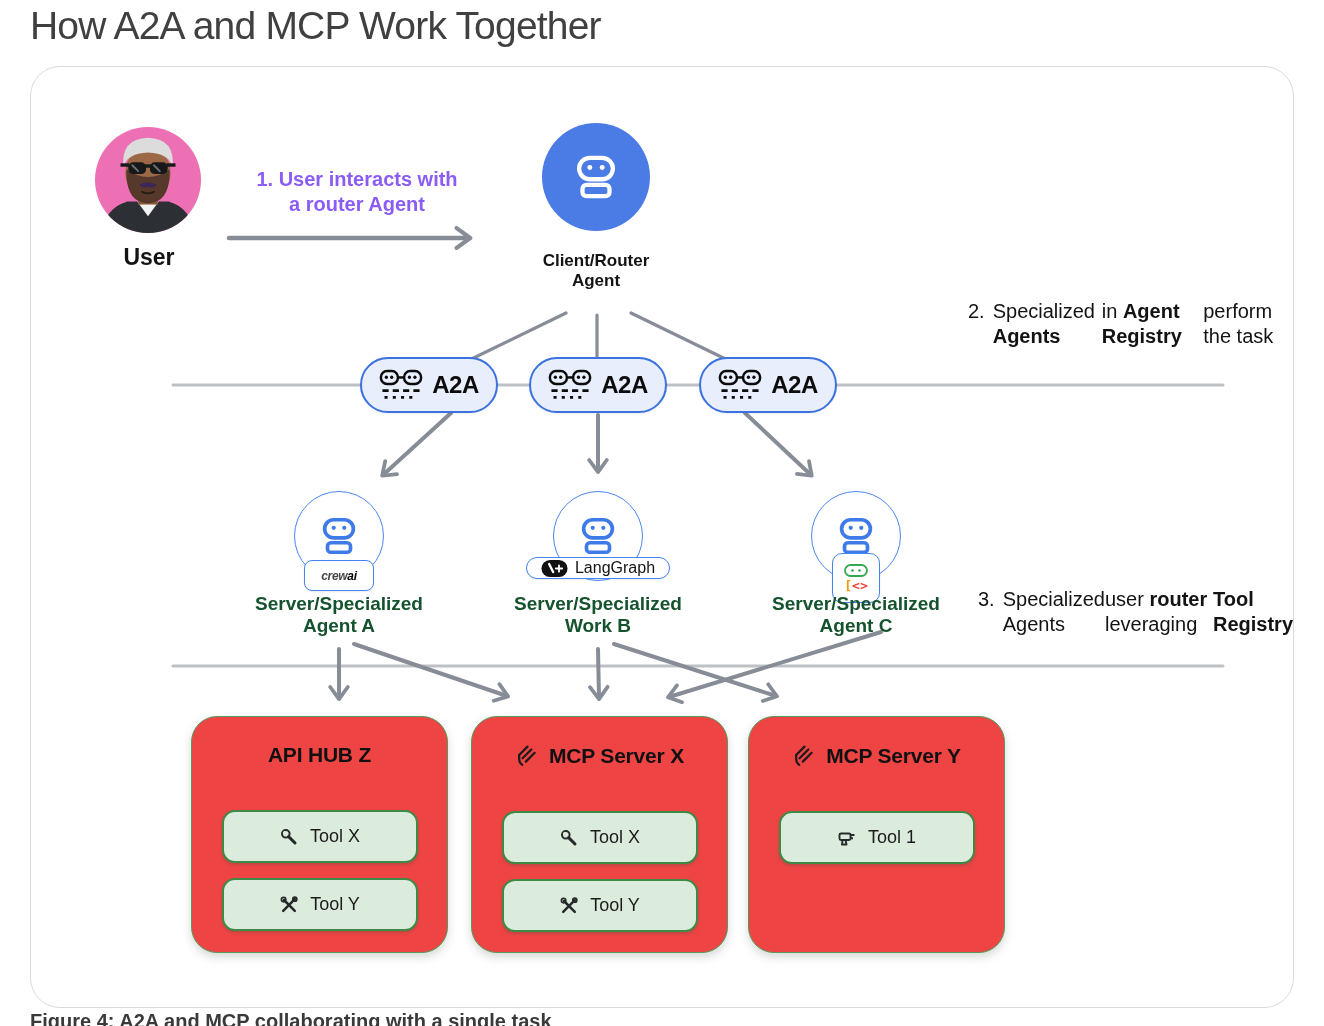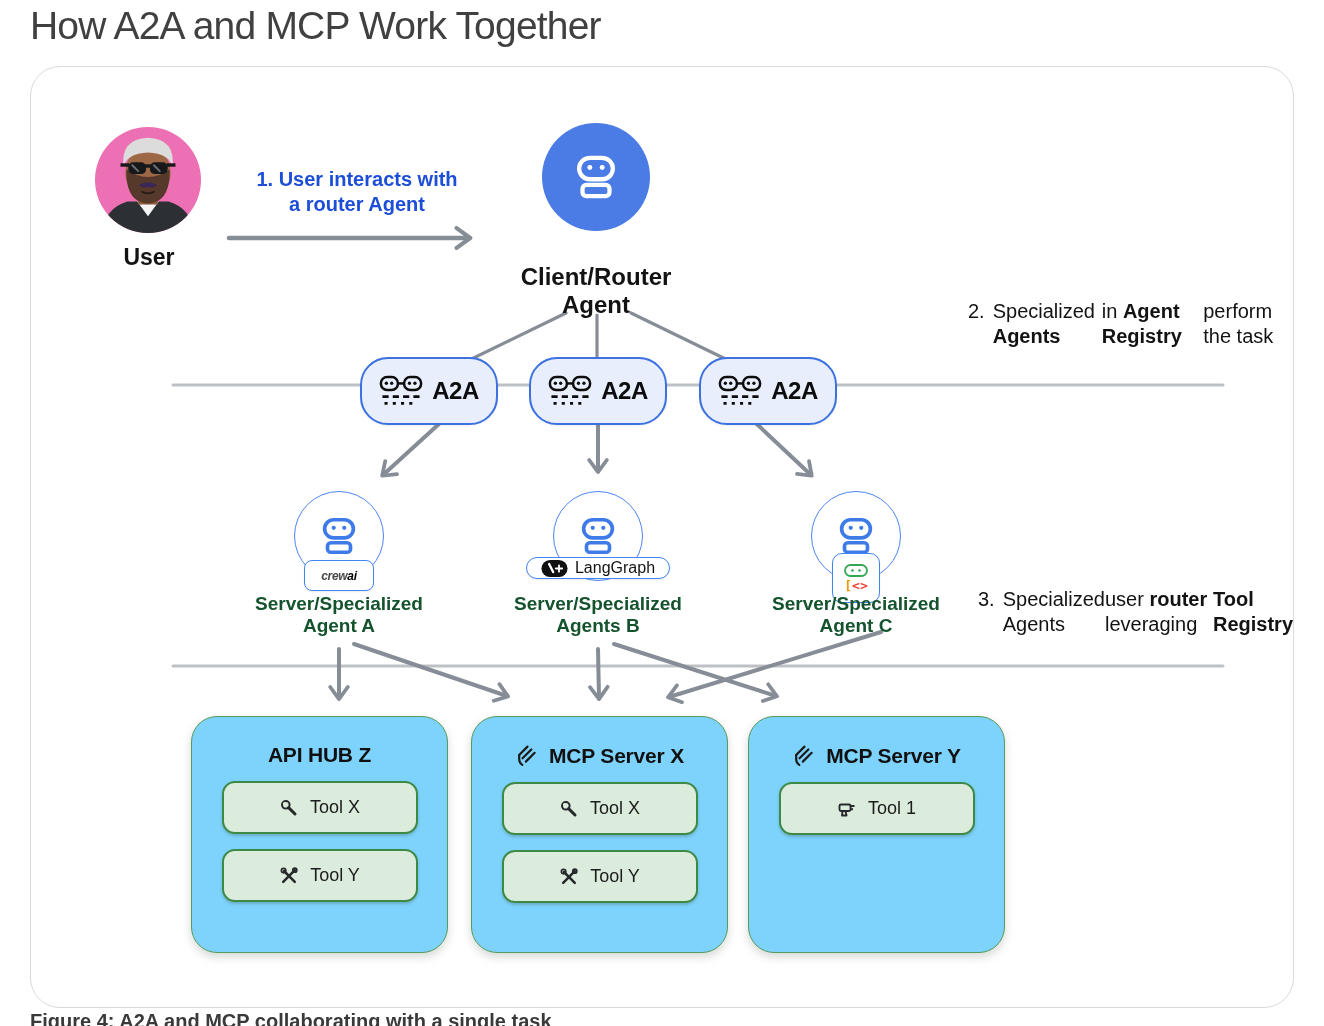--- a/index.html
+++ b/index.html
@@ -15,28 +15,28 @@
            background:#fff; border:1px solid #d8dade; border-radius:30px; }
 
   .connectors { position:absolute; left:0; top:0; }
 
   
   .avatar { left:63px; top:59px; width:108px; height:108px; }
   .user-label { left:38px; top:177px; width:160px; text-align:center;
                 font-size:23px; font-weight:700; color:#131313; }
 
   .step1 { left:196px; top:100px; width:260px; text-align:center;
-           font-size:20px; font-weight:700; line-height:1.25; color:#1d4ed8; }
+           font-size:20px; font-weight:700; line-height:1.25; color:#8b5cf6; }
 
   .client-circle { left:511px; top:56px; width:108px; height:108px; border-radius:50%;
                    background:#4b7ce6; display:flex; align-items:center; justify-content:center; }
-  .client-label { left:455px; top:196px; width:220px; text-align:center;
-                  font-size:24px; font-weight:700; line-height:1.18; color:#131313; }
-
-  .a2a-badge { top:290px; width:138px; height:68px; border-radius:28px;
+  .client-label { left:455px; top:184px; width:220px; text-align:center;
+                  font-size:17px; font-weight:700; line-height:1.18; color:#131313; }
+
+  .a2a-badge { top:290px; width:138px; height:56px; border-radius:28px;
                background:#e8eefc; border:2.5px solid #3b71e0;
                display:flex; align-items:center; justify-content:center; gap:9px;
                box-shadow:0 1px 2px rgba(0,0,0,.07); }
   .a2a-b1 { left:329px; } .a2a-b2 { left:498px; } .a2a-b3 { left:668px; }
   .a2a-label { font-size:24px; font-weight:700; letter-spacing:-0.5px; color:#0c0c0c; }
 
   .agent-circle { top:424px; width:90px; height:90px; border-radius:50%; background:#fff;
                   border:1.6px solid #4c86f0; display:flex; align-items:center; justify-content:center; }
   .ac-a { left:263px; } .ac-b { left:522px; } .ac-c { left:780px; }
 
@@ -55,29 +55,29 @@
   .agent-label { top:526px; width:230px; text-align:center; font-size:19px; font-weight:600;
                  line-height:1.18; color:#14532d; }
   .al-a { left:193px; } .al-b { left:452px; } .al-c { left:710px; }
 
   .step-note { position:absolute; display:flex; gap:8px; font-size:20px; font-weight:500;
                line-height:1.24; color:#131313; }
   .step-note b { font-weight:700; }
   .step2 { left:937px; top:232px; } .step3 { left:947px; top:520px; }
   .step-lines { display:flex; flex-direction:row; }
 
-  .gbox { top:649px; width:257px; height:237px; border-radius:26px; background:#7dd3fc;
+  .gbox { top:649px; width:257px; height:237px; border-radius:26px; background:#ef4444;
           border:1.5px solid #559b5c; box-shadow:0 4px 10px rgba(64,82,66,.22); }
   .gb-1 { left:160px; } .gb-2 { left:440px; } .gb-3 { left:717px; }
   .gbox-title { margin-top:26px; display:flex; align-items:center; justify-content:center; gap:9px;
                 font-size:21px; font-weight:700; color:#101010; letter-spacing:-0.2px; }
   .tool-pill { width:196px; height:53px; margin:15px auto 0; border-radius:13px; background:#dcecdc;
                border:2px solid #3c8a45; display:flex; align-items:center; justify-content:center;
                gap:11px; box-shadow:0 2px 3px rgba(64,82,66,.28); }
-  .tool-pill.first { margin-top:14px; }
+  .tool-pill.first { margin-top:43px; }
   .tool-label { font-size:18px; font-weight:500; color:#1b1b1b; }
 
   .caption { position:absolute; left:30px; top:1010px; font-size:20px; font-weight:700; color:#3a3a3a; }
 </style>
 </head>
 <body>
 
 <div class="page">
 
   <div class="title">How A2A and MCP Work Together</div>
@@ -275,21 +275,21 @@
       </svg>
       <span class="adk-glyph"><span class="br">[</span><span class="ang">&lt;&gt;</span></span>
     </div>
 
     <div class="abs agent-label al-a">
       <div>Server/Specialized</div>
       <div>Agent A</div>
     </div>
     <div class="abs agent-label al-b">
       <div>Server/Specialized</div>
-      <div>Agents B</div>
+      <div>Work B</div>
     </div>
     <div class="abs agent-label al-c">
       <div>Server/Specialized</div>
       <div>Agent C</div>
     </div>
 
     <div class="step-note step3">
       <span>3.</span>
       <span class="step-lines">
         <span>Specialized Agents</span>

